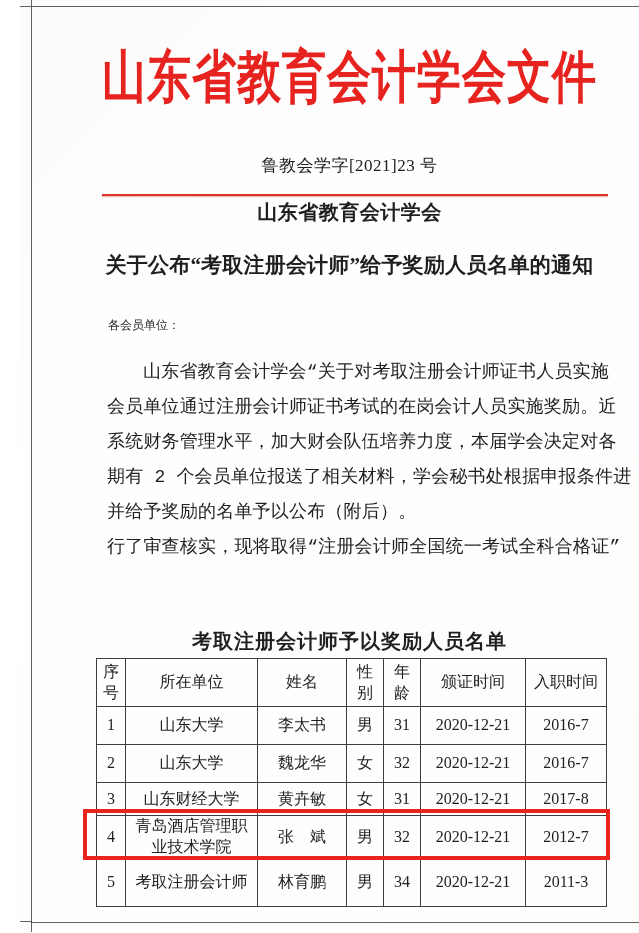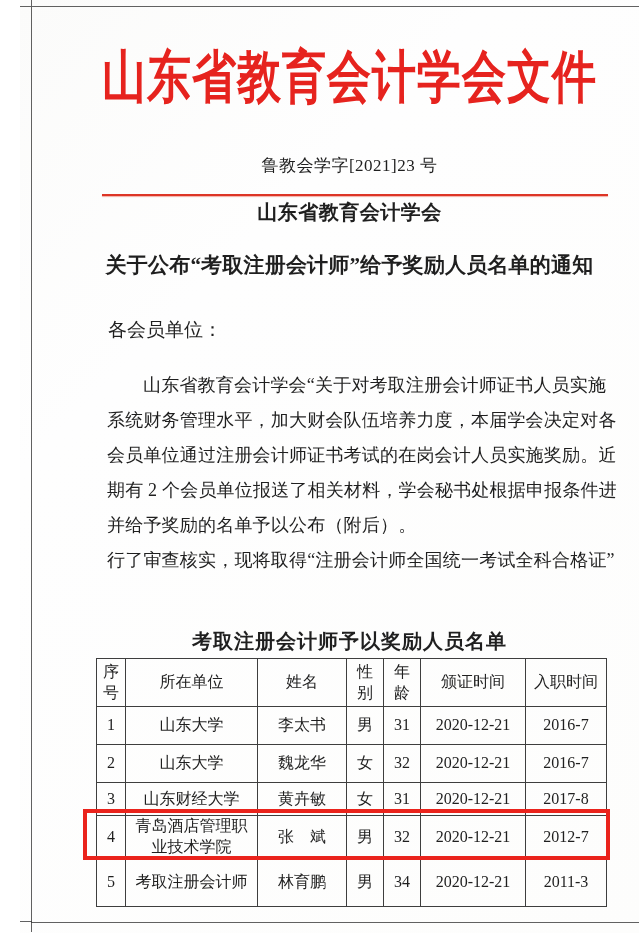--- a/index.html
+++ b/index.html
@@ -76,27 +76,28 @@
   }
   .notice-title {
     top: 251px;
     font-size: 21px;
     font-weight: 700;
     letter-spacing: 0.2px;
   }
   .salutation {
     position: absolute;
     left: 88px; top: 317px;
-    font-size: 19px;
+    font-size: 12px;
   }
   .body-para {
     position: absolute;
-    left: 87px; top: 368px;
+    left: 87px; top: 355px;
     width: 508px;
     font-size: 18px;
+    font-family: Liberation Mono, monospace;
   }
   .body-line {
     height: 35px;
     line-height: 35px;
     white-space: nowrap;
     letter-spacing: 0.2px;
   }
   .body-line:first-child { text-indent: 2em; }
   .table-title {
     top: 628px;
@@ -161,22 +162,22 @@
   <div class="centered doc-number">鲁教会学字[2021]23 号</div>
   <div class="red-divider"></div>
 
   <div class="centered org-name">山东省教育会计学会</div>
   <div class="centered notice-title">关于公布“考取注册会计师”给予奖励人员名单的通知</div>
 
   <div class="salutation">各会员单位：</div>
 
   <div class="body-para">
     <div class="body-line">山东省教育会计学会“关于对考取注册会计师证书人员实施</div>
+    <div class="body-line">会员单位通过注册会计师证书考试的在岗会计人员实施奖励。近</div>
     <div class="body-line">系统财务管理水平，加大财会队伍培养力度，本届学会决定对各</div>
-    <div class="body-line">会员单位通过注册会计师证书考试的在岗会计人员实施奖励。近</div>
     <div class="body-line">期有 2 个会员单位报送了相关材料，学会秘书处根据申报条件进</div>
     <div class="body-line">并给予奖励的名单予以公布（附后）。</div>
     <div class="body-line">行了审查核实，现将取得“注册会计师全国统一考试全科合格证”</div>
   </div>
 
   <div class="centered table-title">考取注册会计师予以奖励人员名单</div>
 
   <table class="roster">
     <colgroup>
       <col style="width:29px">

